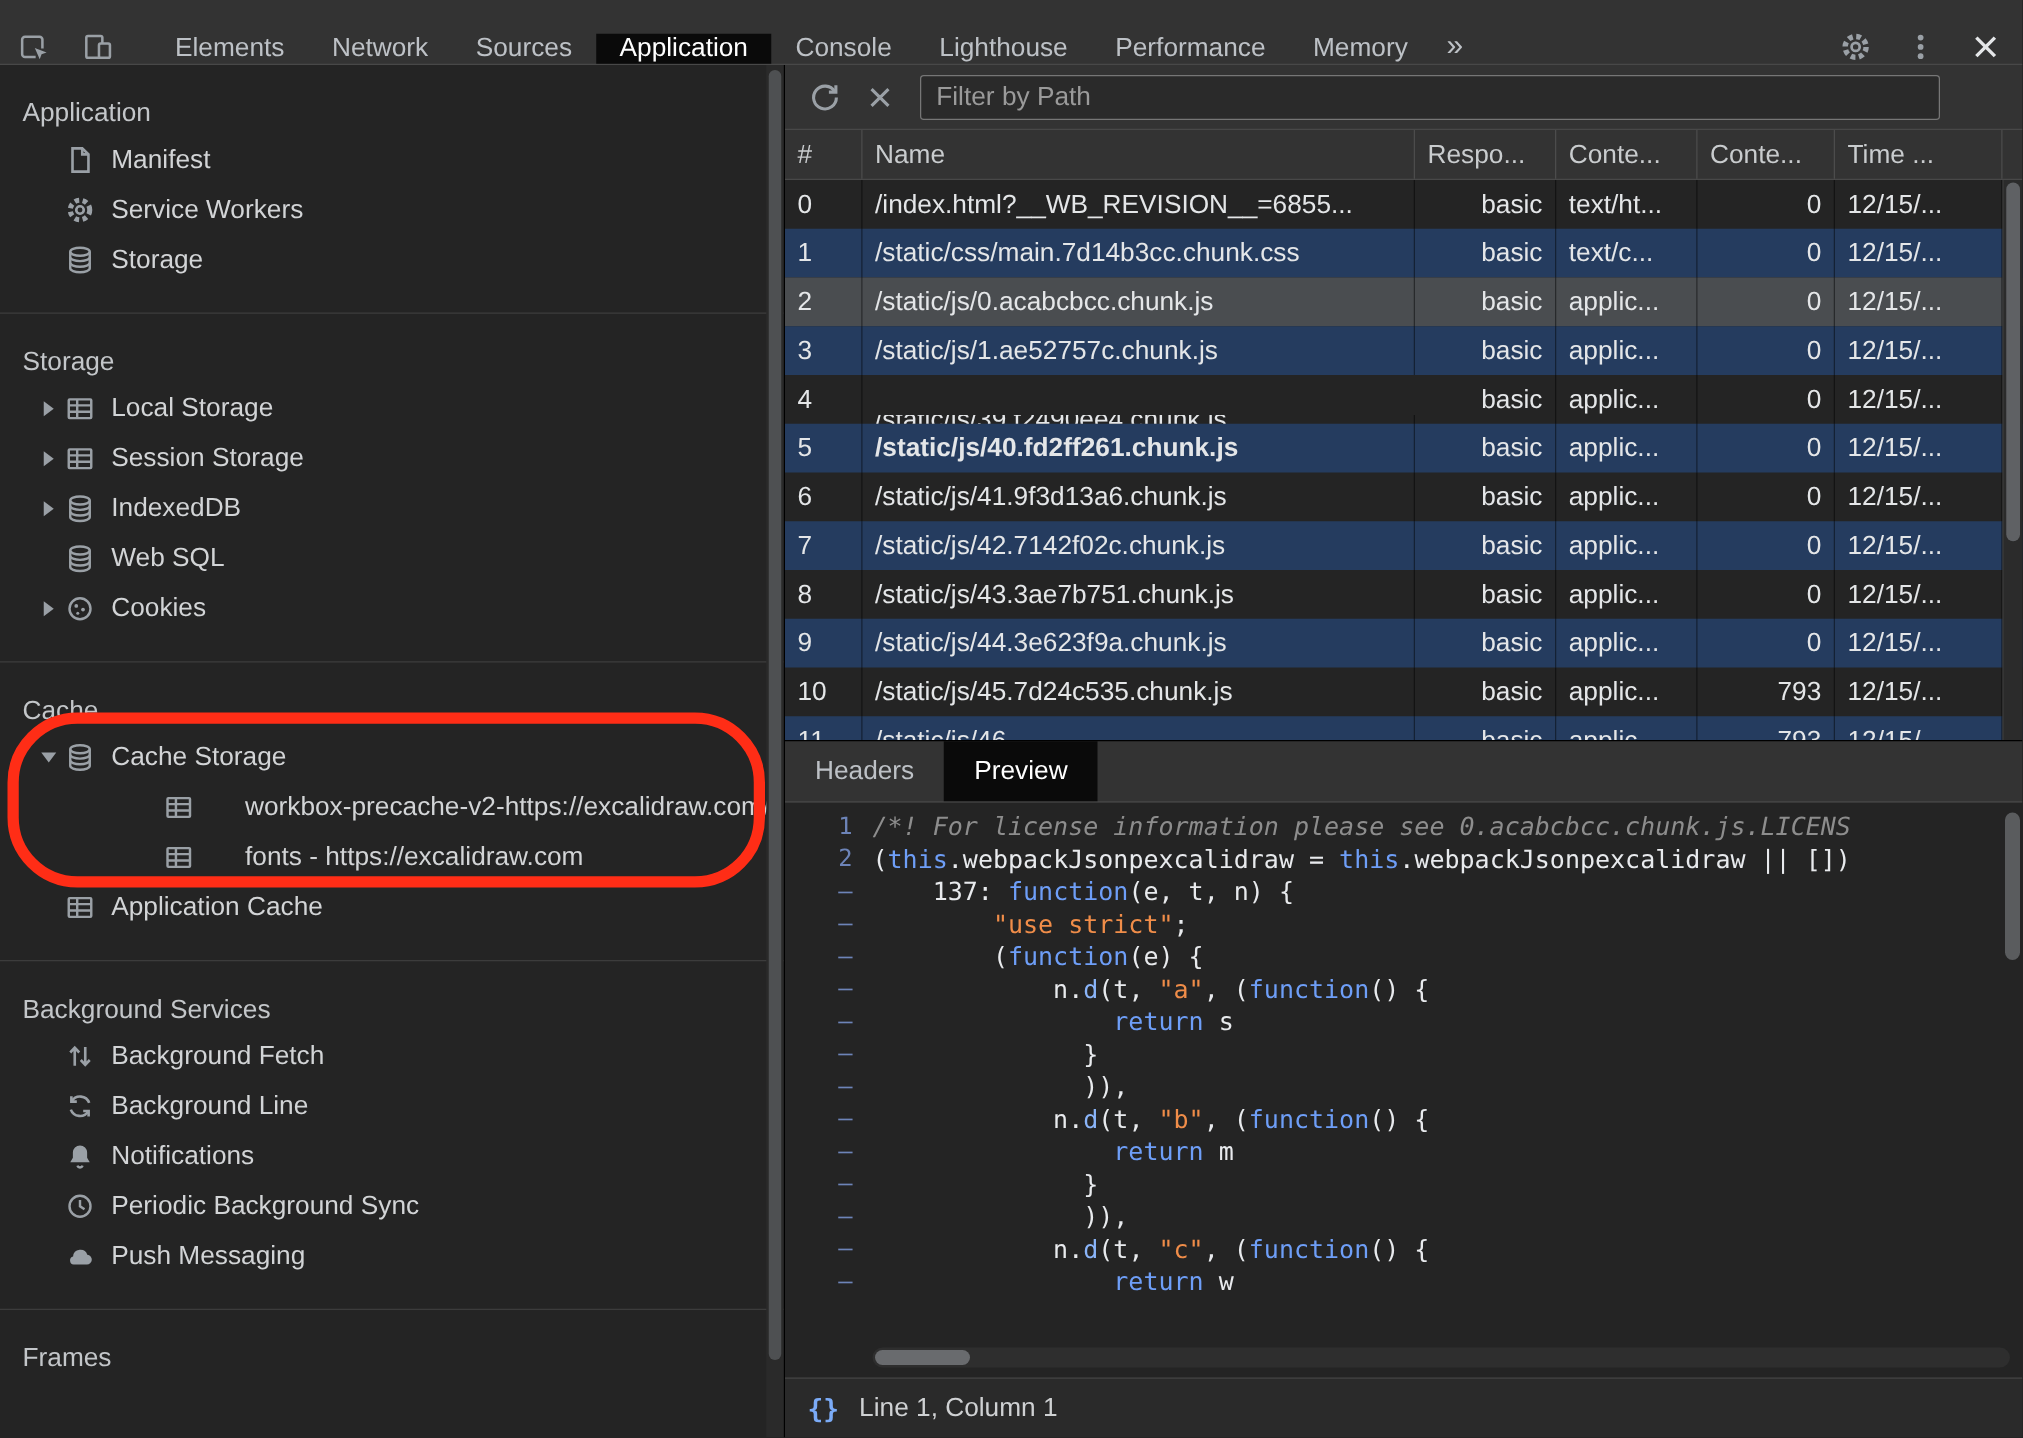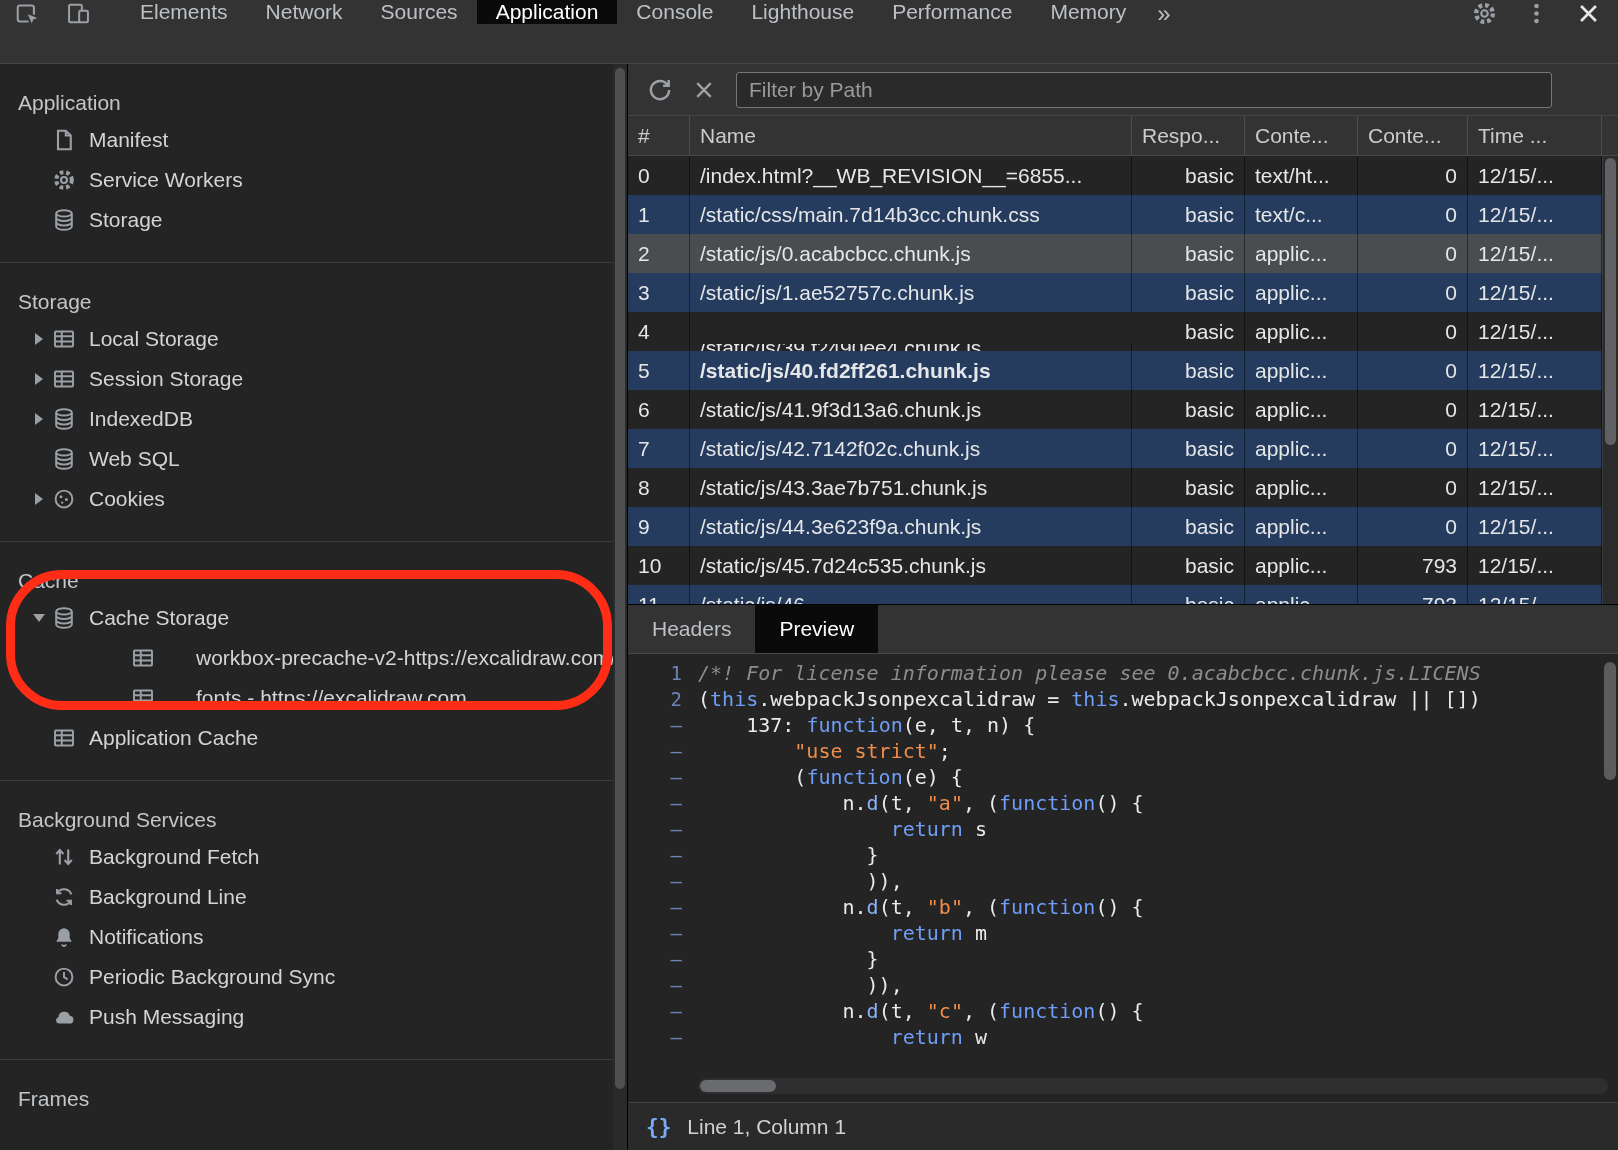--- a/index.html
+++ b/index.html
@@ -5,21 +5,21 @@
   * { box-sizing: border-box; }
   html, body { margin: 0; padding: 0; }
   body {
     width: 1618px; height: 1150px; overflow: hidden;
     background: #242424; color: #d7d9db;
     font-family: "Liberation Sans", "DejaVu Sans", sans-serif;
   }
   #app { position: relative; width: 1618px; height: 1150px; display: flex; flex-direction: column; }
 
   
-  .topbar { height: 64px; flex: none; background: #333; display: flex; align-items: flex-start; border-bottom: 1px solid #484848; }
+  .topbar { height: 52px; flex: none; background: #333; display: flex; align-items: flex-end; border-bottom: 1px solid #484848; }
   .tb-btn { width: 52px; display: flex; align-items: center; justify-content: center; cursor: default; }
   .tbi { color: #9aa0a6; display: flex; }
   .tbi svg { width: 27px; height: 27px; display: block; }
   .tb-sep { width: 1px; background: #4a4a4a; margin: 0 8px; }
   .top-tabs { display: flex; align-items: stretch; }
   .top-tab { padding: 0 19px; display: flex; align-items: center; font-size: 21px; color: #bdc1c6; white-space: nowrap; }
   .top-tab.active { background: #0a0a0a; color: #fff; }
   .tb-more { font-size: 24px; padding: 0 12px; }
   .tb-right { margin-left: auto; display: flex; align-items: stretch; padding-right: 4px; }
   .tb-right .close-c { color: #e4e6e8; }

